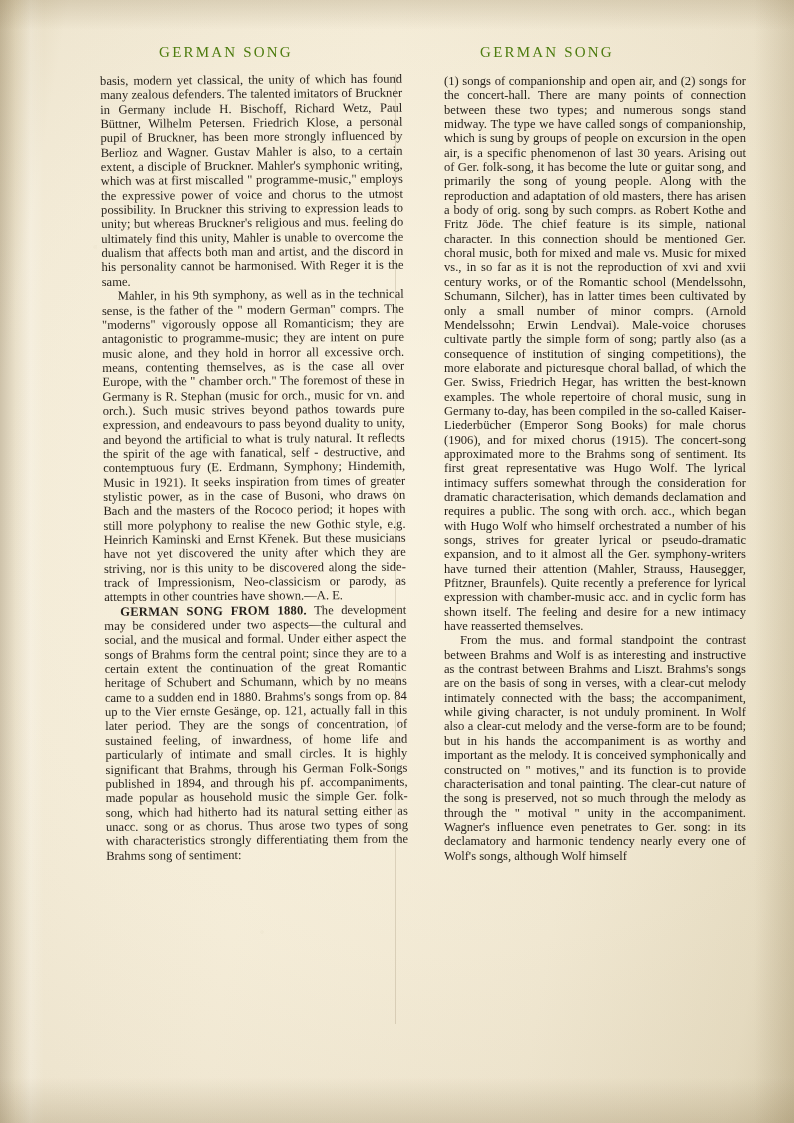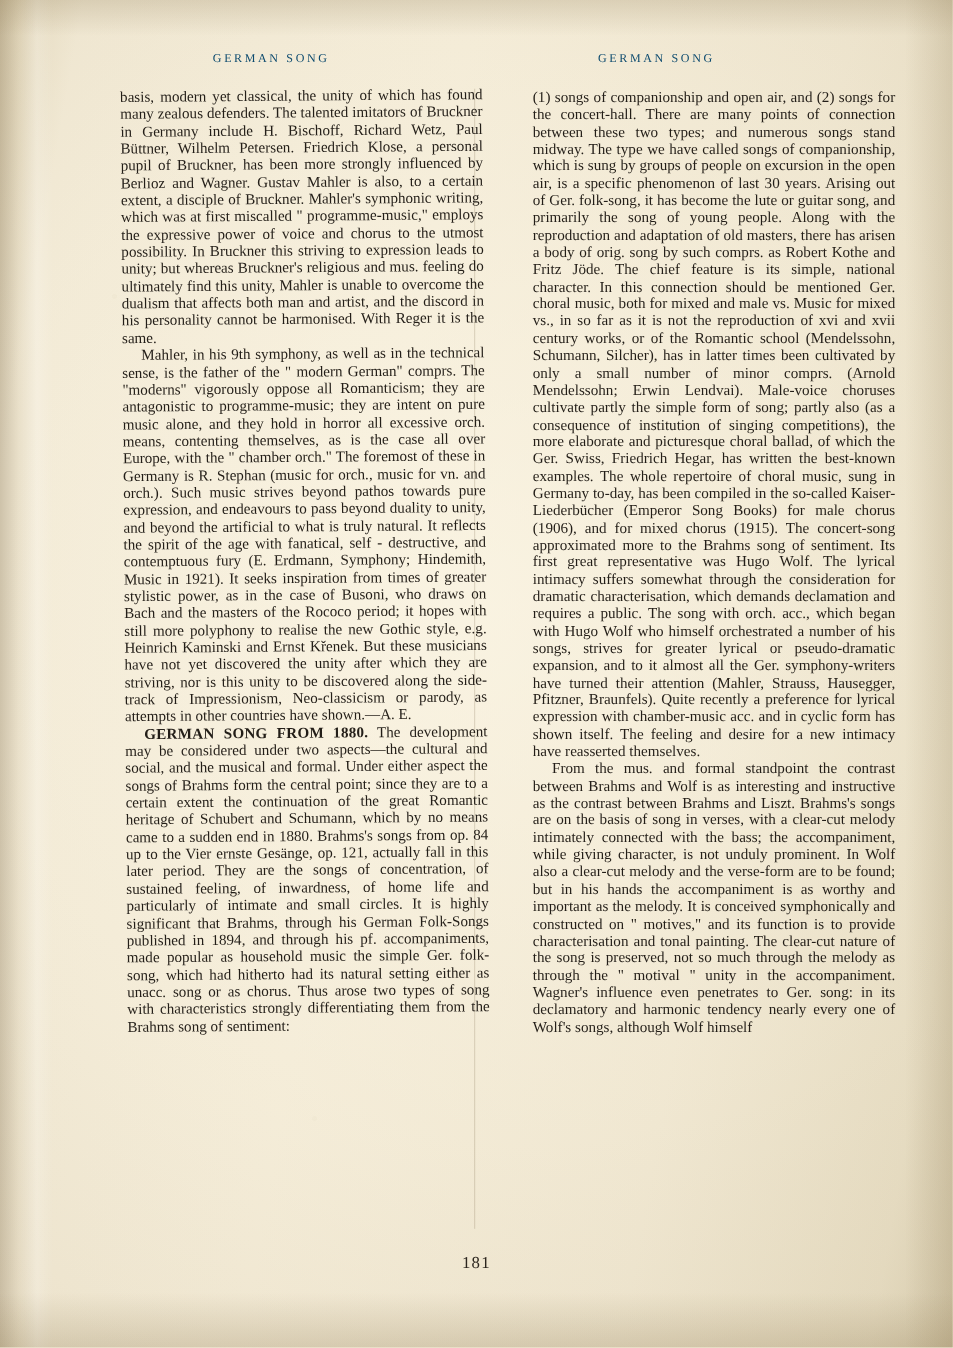--- a/index.html
+++ b/index.html
@@ -50,25 +50,25 @@
     height: 1123px;
   }
   .running-heads {
     position: absolute;
     top: 44px;
     left: 76px;
     width: 642px;
     display: flex;
   }
   .rh {
-    font-size: 10px;
+    font-size: 15px;
     letter-spacing: 2.2px;
     font-variant: small-caps;
     text-transform: uppercase;
-    color: #0c4a6e;
+    color: #4d7c0f;
     font-family: "Liberation Serif", serif;
   }
   .rh-left { width: 300px; text-align: center; }
   .rh-right { width: 342px; text-align: center; }
 
   .columns {
     position: absolute;
     top: 74px;
     left: 76px;
     width: 646px;
@@ -160,16 +160,15 @@
 
     <div class="gutter"></div>
 
     <div class="col right">
       <p class="first">(1) songs of companionship and open air, and (2) songs for the concert-hall. There are many points of connection between these two types; and numerous songs stand midway. The type we have called songs of companionship, which is sung by groups of people on excursion in the open air, is a specific phenomenon of last 30 years. Arising out of Ger. folk-song, it has become the lute or guitar song, and primarily the song of young people. Along with the reproduction and adaptation of old masters, there has arisen a body of orig. song by such comprs. as Robert Kothe and Fritz Jöde. The chief feature is its simple, national character. In this connection should be mentioned Ger. choral music, both for mixed and male vs. Music for mixed vs., in so far as it is not the reproduction of xvi and xvii century works, or of the Romantic school (Mendelssohn, Schumann, Silcher), has in latter times been cultivated by only a small number of minor comprs. (Arnold Mendelssohn; Erwin Lendvai). Male-voice choruses cultivate partly the simple form of song; partly also (as a consequence of institution of singing competitions), the more elaborate and picturesque choral ballad, of which the Ger. Swiss, Friedrich Hegar, has written the best-known examples. The whole repertoire of choral music, sung in Germany to-day, has been compiled in the so-called Kaiser-Liederbücher (Emperor Song Books) for male chorus (1906), and for mixed chorus (1915). The concert-song approximated more to the Brahms song of sentiment. Its first great representative was Hugo Wolf. The lyrical intimacy suffers somewhat through the consideration for dramatic characterisation, which demands declamation and requires a public. The song with orch. acc., which began with Hugo Wolf who himself orchestrated a number of his songs, strives for greater lyrical or pseudo-dramatic expansion, and to it almost all the Ger. symphony-writers have turned their attention (Mahler, Strauss, Hausegger, Pfitzner, Braunfels). Quite recently a preference for lyrical expression with chamber-music acc. and in cyclic form has shown itself. The feeling and desire for a new intimacy have reasserted themselves.</p>
       <p class="run-on">From the mus. and formal standpoint the contrast between Brahms and Wolf is as interesting and instructive as the contrast between Brahms and Liszt. Brahms's songs are on the basis of song in verses, with a clear-cut melody intimately connected with the bass; the accompaniment, while giving character, is not unduly prominent. In Wolf also a clear-cut melody and the verse-form are to be found; but in his hands the accompaniment is as worthy and important as the melody. It is conceived symphonically and constructed on " motives," and its function is to provide characterisation and tonal painting. The clear-cut nature of the song is preserved, not so much through the melody as through the " motival " unity in the accompaniment. Wagner's influence even penetrates to Ger. song: in its declamatory and harmonic tendency nearly every one of Wolf's songs, although Wolf himself</p>
     </div>
 
   </div>
 
-  <div class="folio">181</div>
 </div>
 
 <div class="noise"></div>
 
 </body></html>

